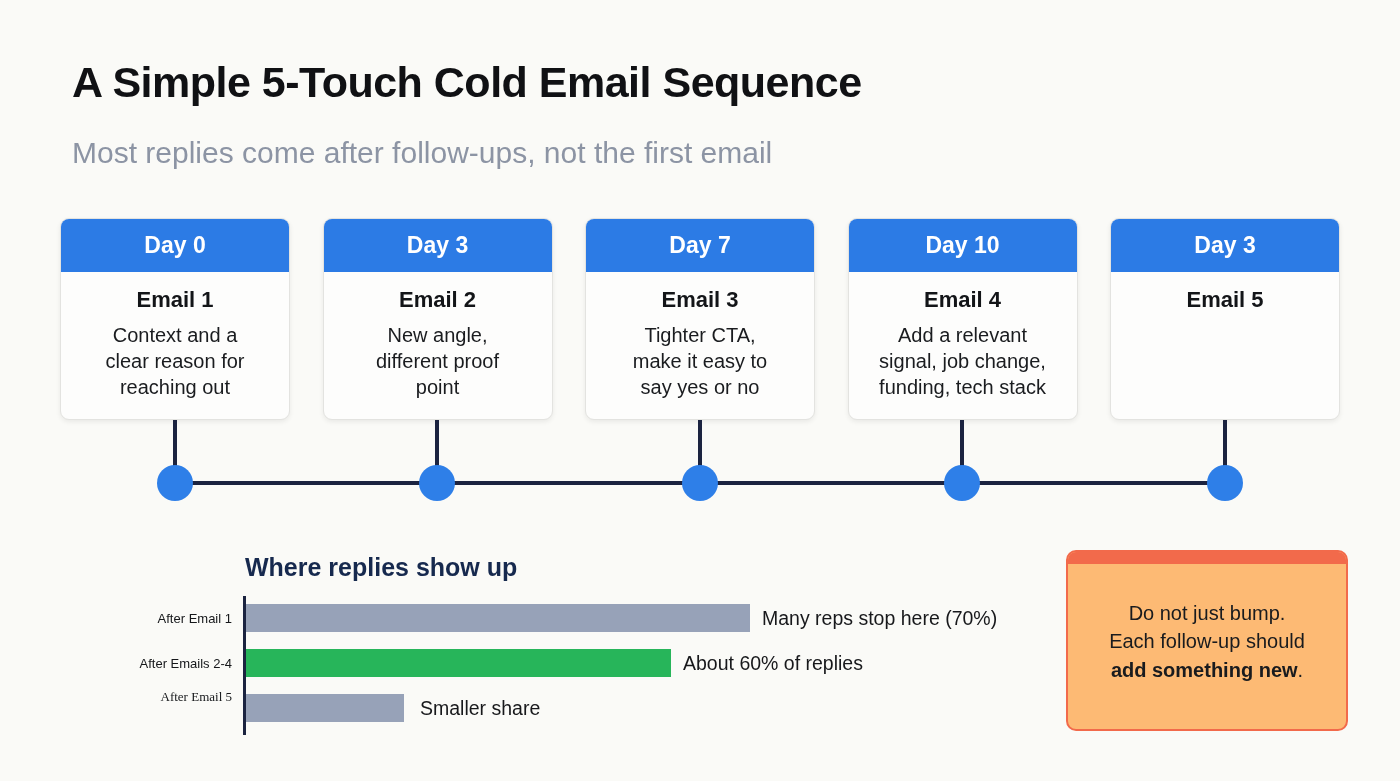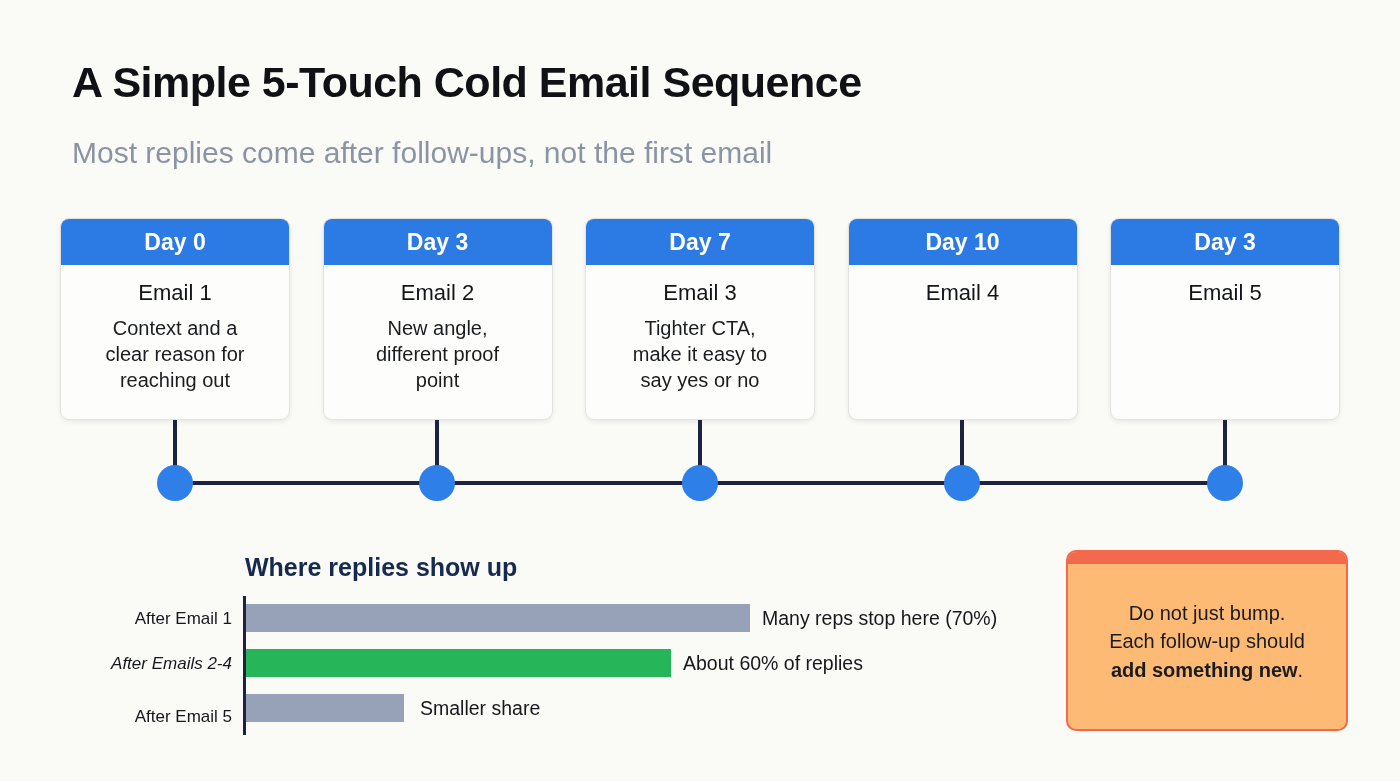--- a/index.html
+++ b/index.html
@@ -7,38 +7,38 @@
   .canvas{position:relative;width:1400px;height:781px;background:#fafaf7;overflow:hidden;}
 
   
   .page-title{position:absolute;left:72px;top:58px;font-size:43px;font-weight:700;color:#101114;letter-spacing:-0.5px;}
   .page-subtitle{position:absolute;left:72px;top:136px;font-size:30px;font-weight:400;color:#8c94a4;}
 
   
   .cards{position:absolute;left:60px;top:218px;width:1280px;display:flex;justify-content:space-between;}
   .card{width:230px;height:202px;background:#fdfdfc;border:1px solid #e3e3e0;border-radius:9px;
         box-shadow:0 2px 5px rgba(0,0,0,0.07);overflow:hidden;box-sizing:border-box;}
-  .card-header{height:46px;background:#2c7be5;display:flex;align-items:center;justify-content:center;
+  .card-header{height:53px;background:#2c7be5;display:flex;align-items:center;justify-content:center;
         color:#ffffff;font-size:23px;font-weight:700;}
   .card-body{text-align:center;padding-top:15px;}
-  .card-email{font-size:22px;font-weight:400;color:#131518;margin-bottom:9px;}
+  .card-email{font-size:22px;font-weight:700;color:#131518;margin-bottom:9px;}
   .card-desc{font-size:20px;line-height:26px;color:#1a1c1f;padding:0 10px;}
 
   
   .timeline-line{position:absolute;left:174px;top:481px;width:1052px;height:4px;background:#1b2340;}
   .timeline-stub{position:absolute;top:420px;width:4px;height:63px;background:#1b2340;}
   .timeline-dot{position:absolute;top:465px;width:36px;height:36px;border-radius:50%;background:#2e7fe8;z-index:2;}
   .s0{left:173px;} .s1{left:435px;} .s2{left:698px;} .s3{left:960px;} .s4{left:1223px;}
   .d0{left:157px;} .d1{left:419px;} .d2{left:682px;} .d3{left:944px;} .d4{left:1207px;}
 
   
   .chart-title{position:absolute;left:245px;top:553px;font-size:25px;font-weight:700;color:#16294e;}
   .chart-axis{position:absolute;left:243px;top:596px;width:3px;height:139px;background:#1b2340;}
-  .chart-cat{position:absolute;left:60px;width:172px;text-align:right;font-size:17px;color:#15171a;line-height:21px;}
-  .cat0{top:608px;} .cat1{top:653px;font-style:italic;} .cat2{top:706px;}
+  .chart-cat{position:absolute;left:60px;width:172px;text-align:right;font-size:13px;color:#15171a;line-height:21px;}
+  .cat0{top:608px;} .cat1{top:653px;} .cat2{top:686px;font-family:Liberation Serif, serif;}
   .chart-bar{position:absolute;left:246px;height:28px;}
   .bar0{top:604px;} .bar1{top:649px;} .bar2{top:694px;}
   .chart-ann{position:absolute;font-size:19.5px;color:#17181b;line-height:21px;}
   .ann0{left:762px;top:608px;} .ann1{left:683px;top:653px;} .ann2{left:420px;top:698px;}
 
   
   .callout{position:absolute;left:1066px;top:550px;width:282px;height:181px;background:#fdba74;
         border:2px solid #f26a4b;border-radius:10px;box-sizing:border-box;overflow:hidden;}
   .callout-topbar{height:12px;background:#f26a4b;}
   .callout-body{height:155px;display:flex;flex-direction:column;align-items:center;justify-content:center;
@@ -72,20 +72,21 @@
       <div class="card-header">Day 7</div>
       <div class="card-body">
         <div class="card-email">Email 3</div>
         <div class="card-desc"><span>Tighter CTA,</span><br><span>make it easy to</span><br><span>say yes or no</span></div>
       </div>
     </div>
     <div class="card">
       <div class="card-header">Day 10</div>
       <div class="card-body">
         <div class="card-email">Email 4</div>
+        <div class="card-desc"><span>Add a relevant</span><br><span>signal, job change,</span><br><span>funding, tech stack</span></div>
       </div>
     </div>
     <div class="card">
       <div class="card-header">Day 3</div>
       <div class="card-body">
         <div class="card-email">Email 5</div>
       </div>
     </div>
   </div>
 

